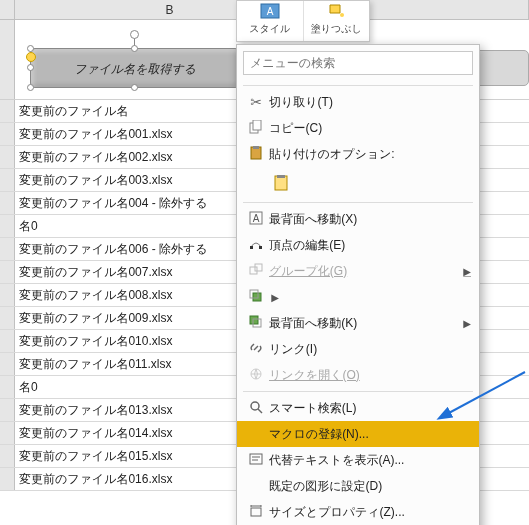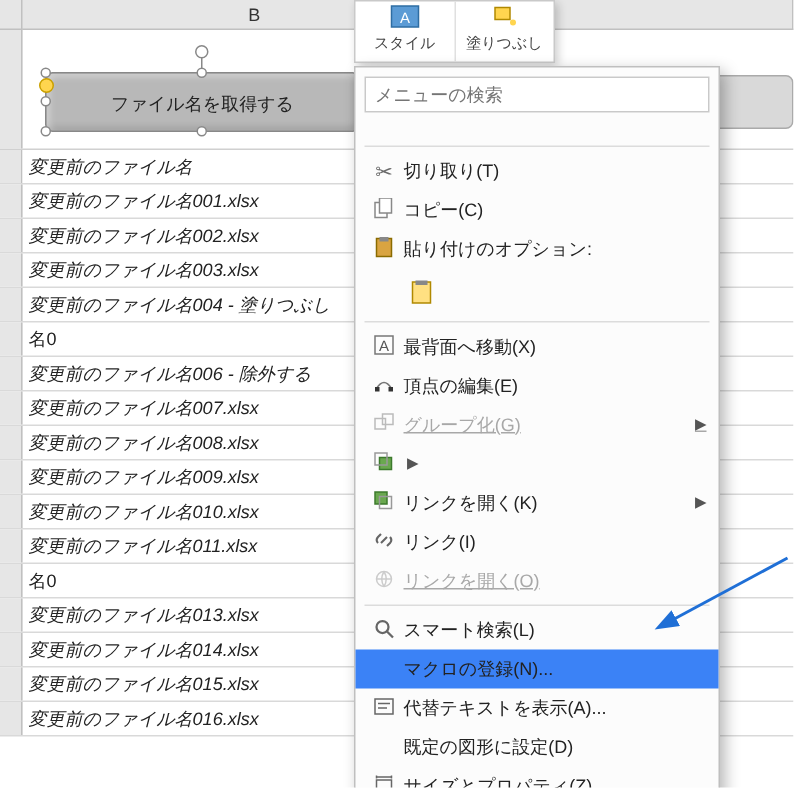--- a/index.html
+++ b/index.html
@@ -53,20 +53,21 @@
     position: absolute;
     left: 30px; top: 28px;
     width: 210px; height: 40px;
     background: #b8b8b8;
     border: 1px solid #888;
     border-radius: 5px;
     text-align: center;
     line-height: 40px;
     color: #222;
     box-shadow: inset 2px 2px 5px rgba(255,255,255,.4), inset -2px -2px 5px rgba(0,0,0,.15);
+    font-style: italic;
   }
   .sel-handle {
     position: absolute;
     width: 7px; height: 7px;
     background: #fff;
     border: 1px solid #888;
     border-radius: 50%;
   }
   .rot-handle {
     position:absolute;
@@ -104,21 +105,20 @@
     background: #e6e6e6;
     border-right: 1px solid #c0c0c0;
   }
   .row .cellB {
     width: 310px;
     padding: 3px 4px;
     border-right: 1px solid #d9d9d9;
     white-space: nowrap;
     overflow: hidden;
     color: #222;
-    font-style: italic;
   }
   .row .cellC {
     width: 204px;
     padding: 3px 4px;
     white-space: nowrap;
     overflow: hidden;
     color: #222;
   }
   .row.header .cellB, .row.header .cellC {
     background: #fff;
@@ -154,40 +154,40 @@
   .context-menu {
     position: absolute;
     left: 236px; top: 44px;
     width: 244px;
     background: #fcfcfc;
     border: 1px solid #bfbfbf;
     box-shadow: 3px 3px 10px rgba(0,0,0,.3);
     padding: 2px 0 6px 0;
   }
   .menu-search {
-    margin: 4px 6px 22px 6px;
+    margin: 4px 6px 10px 6px;
     text-decoration: underline;
   }
   .menu-search input {
     width: 100%;
     font-size: 12px;
     padding: 4px 6px;
     border: 1px solid #c9c9c9;
     color: #888;
     font-family: inherit;
   }
   .menu-item {
     display: flex;
     align-items: center;
     height: 26px;
     padding: 0 8px 0 6px;
     color: #222;
     position: relative;
   }
-  .menu-item.hover { background: #3b82f6; }
+  .menu-item.hover { background: #eab308; }
   .menu-item.disabled { color: #a8a8a8; text-decoration: underline; }
   .menu-item.heading { color:#222;justify-content:flex-end; }
   .menu-icon {
     width: 26px;
     text-align: center;
     color: #6a6a6a;
     font-size: 14px;
   }
   .menu-item.disabled .menu-icon{ color:#bdbdbd;}
   .menu-label { flex: 1; white-space: nowrap; }
@@ -271,21 +271,21 @@
         <div class="cellB">変更前のファイル名002.xlsx</div>
         <div class="cellC">名0</div>
       </div>
       <div class="row">
         <div class="rh"></div>
         <div class="cellB">変更前のファイル名003.xlsx</div>
         <div class="cellC">名0</div>
       </div>
       <div class="row">
         <div class="rh"></div>
-        <div class="cellB">変更前のファイル名004 - 塗りつぶし</div>
+        <div class="cellB">変更前のファイル名004 - 除外する</div>
         <div class="cellC">名0</div>
       </div>
       <div class="row">
         <div class="rh"></div>
         <div class="cellC">名0</div>
       </div>
       <div class="row">
         <div class="rh"></div>
         <div class="cellB">変更前のファイル名006 - 除外する</div>
         <div class="cellC">名0</div>
@@ -440,21 +440,21 @@
     </span>
     <span class="menu-arrow">▶</span>
   </div>
   <div class="menu-item">
     <span class="menu-icon">
       <svg width="14" height="14">
           <rect x="1" y="1" width="8" height="8" fill="#6aa84f" stroke="#3c7a2c"></rect>
           <rect x="4" y="4" width="8" height="8" fill="none" stroke="#999"></rect>
         </svg>
     </span>
-    <span class="menu-label"><span>リンクを開く(K)</span></span>
+    <span class="menu-label"><span>最背面へ移動(K)</span></span>
     <span class="menu-arrow">▶</span>
   </div>
   <div class="menu-item">
     <span class="menu-icon">
       <svg width="14" height="14">
           <path d="M3 9 a3 3 0 0 1 0-4 l2-2 M11 5 a3 3 0 0 1 0 4 l-2 2 M5 9 l4-4" fill="none" stroke="#666" stroke-width="1.4"></path>
         </svg>
     </span>
     <span class="menu-label"><span>リンク(I)</span></span>
   </div>

